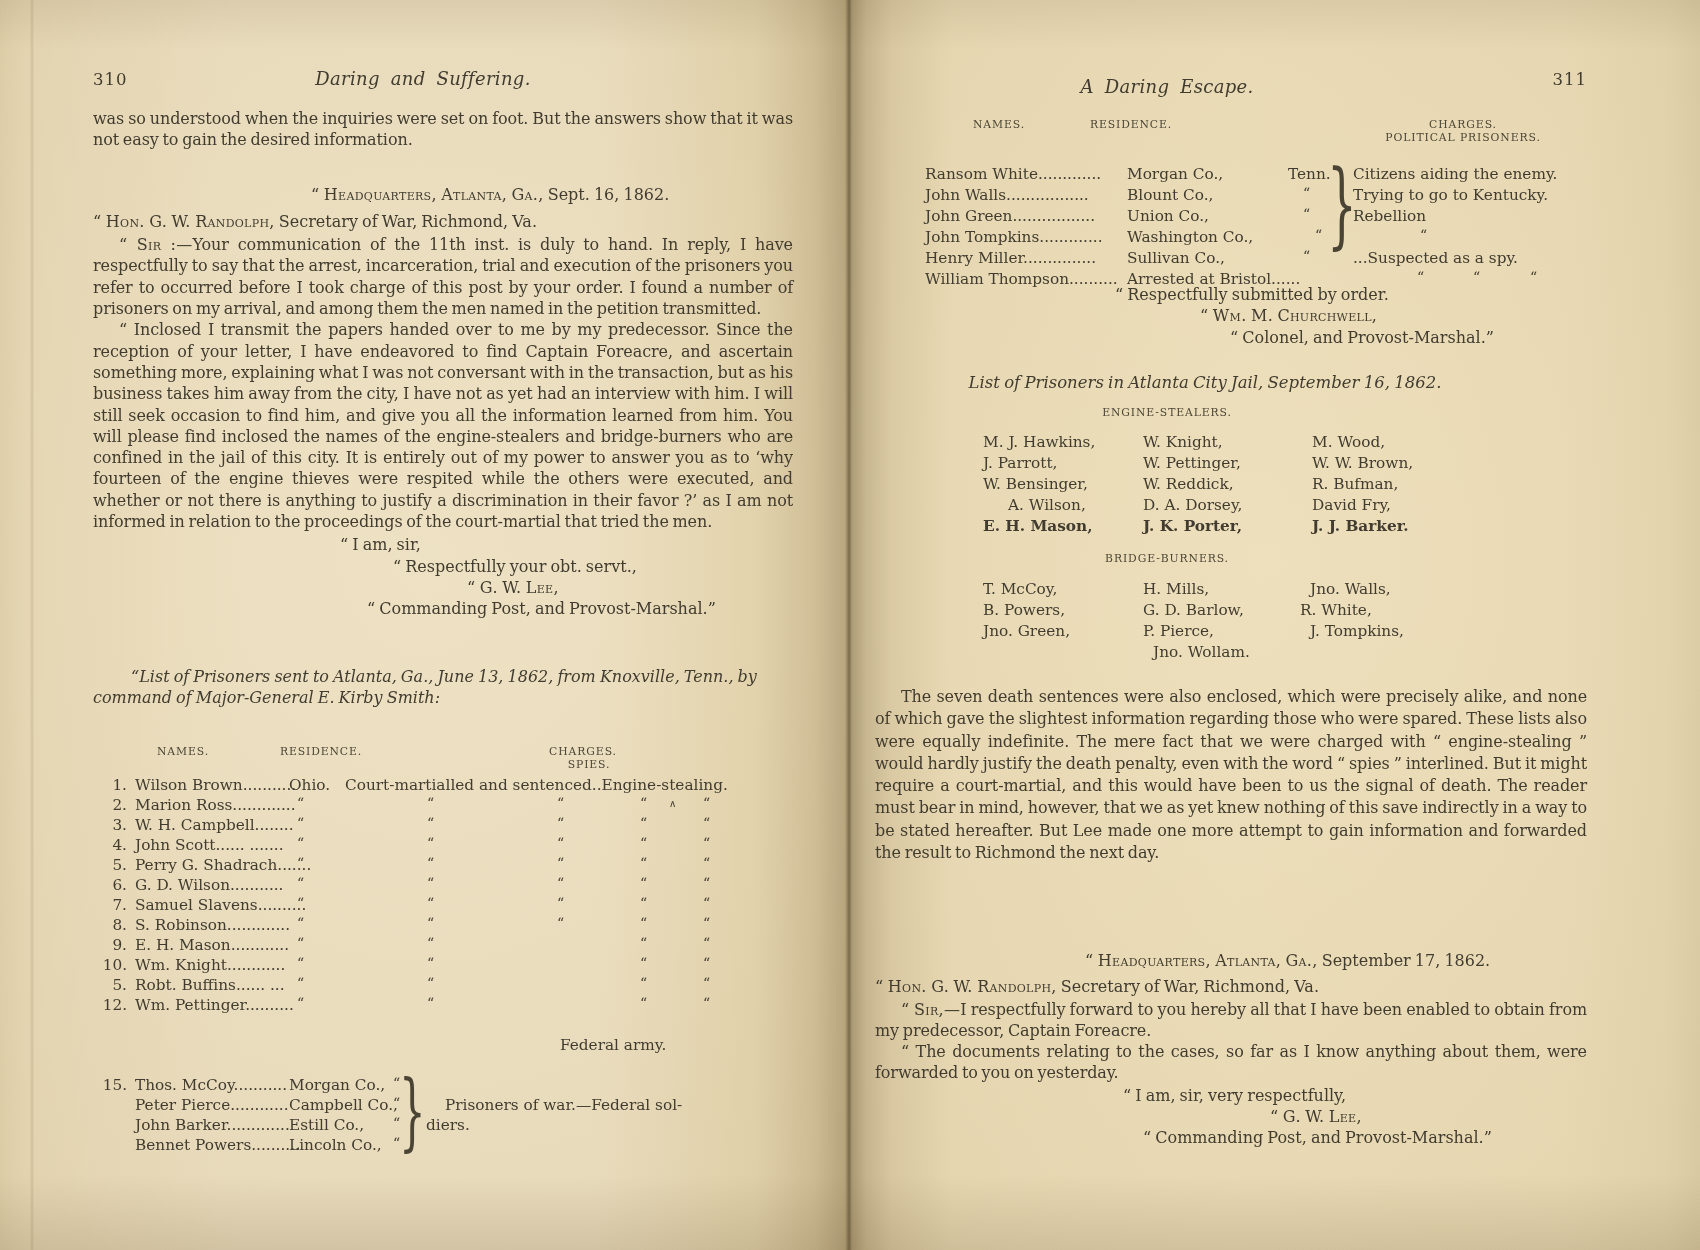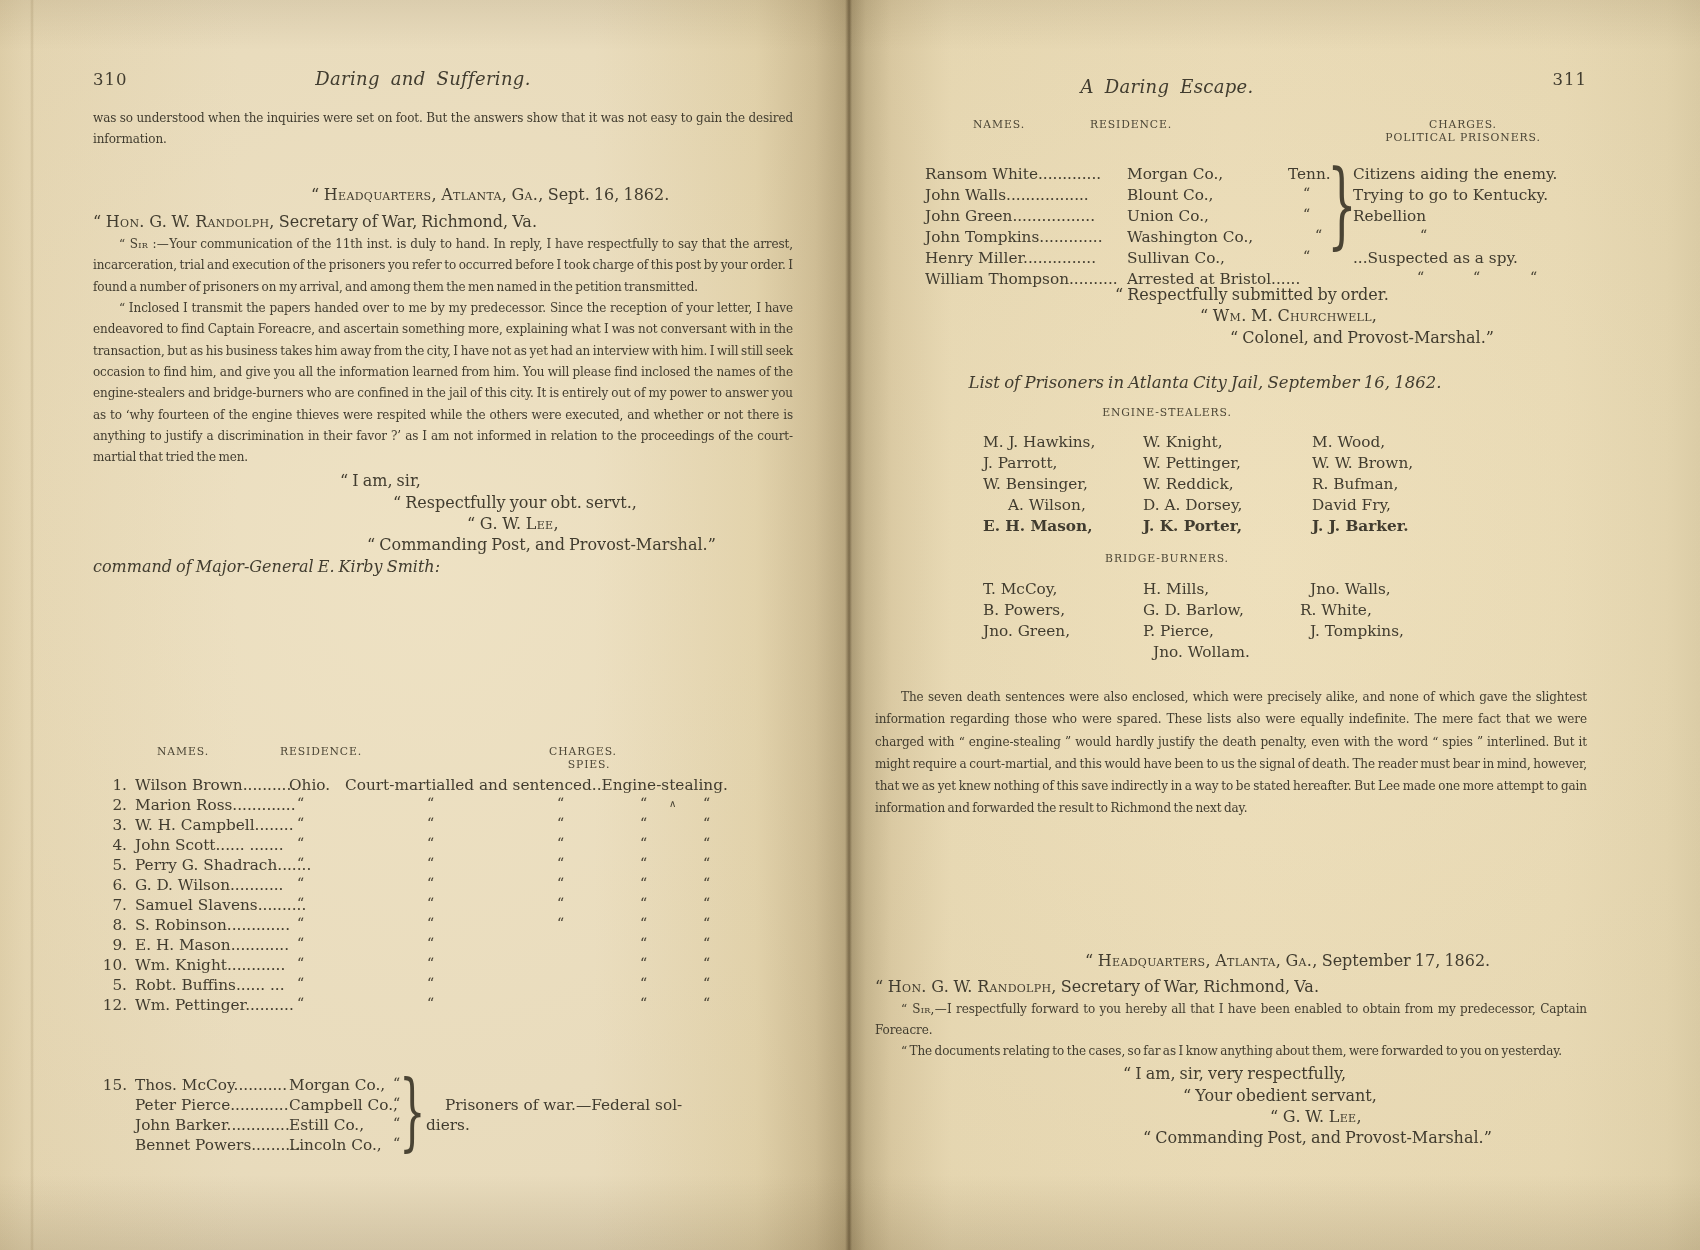--- a/index.html
+++ b/index.html
@@ -14,21 +14,21 @@
   .page::after{content:"";position:absolute;inset:0;pointer-events:none;background:
     linear-gradient(180deg,rgba(95,75,40,.10),rgba(95,75,40,0) 4%,rgba(95,75,40,0) 94%,rgba(95,75,40,.16)),
     radial-gradient(120% 90% at 50% 45%,rgba(255,248,225,.10),rgba(120,95,55,.07) 100%);}
   #fold{position:absolute;left:845px;top:0;width:7px;height:1250px;pointer-events:none;
     background:linear-gradient(90deg,rgba(60,45,22,0),rgba(60,45,22,.45) 55%,rgba(60,45,22,0));}
   #creaseL{position:absolute;left:30px;top:0;width:4px;height:1250px;pointer-events:none;
     background:linear-gradient(90deg,rgba(130,108,65,0),rgba(130,108,65,.22),rgba(130,108,65,0));}
   .abs{position:absolute;}
   .folio{font-size:16.5px;letter-spacing:1px;}
   .rtitle{font-size:18px;font-style:italic;word-spacing:5px;letter-spacing:.3px;}
-  .body-text{font-size:12px;line-height:21.3px;text-align:justify;letter-spacing:-.1px;word-spacing:-1.2px;}
+  .body-text{font-size:16px;line-height:21.3px;text-align:justify;letter-spacing:-.1px;word-spacing:-1.2px;}
   .line{font-size:16px;line-height:21.3px;word-spacing:-1px;}
   .indent{text-indent:26px;}
   .sc{font-variant:small-caps;letter-spacing:.3px;}
   .ital{font-style:italic;}
   .caps{font-size:10.8px;letter-spacing:.9px;color:#4c4636;}
   .tbl{font-size:15.3px;}
   .tr{position:absolute;left:0;right:0;height:20px;line-height:20px;white-space:nowrap;}
   .tc{position:absolute;white-space:nowrap;}
   .tnum{position:absolute;left:0;width:34px;text-align:right;}
   .dt{position:absolute;font-size:14px;top:-2px;}
@@ -58,20 +58,21 @@
     <span class="sc">“ Hon. G. W. Randolph,</span><span> Secretary of War, Richmond, Va.</span>
   </div>
   <p class="body-text indent" style="margin:2px 0 0 0;">
     <span class="sc">“ Sir :—</span><span>Your communication of the 11th inst. is duly to hand.  In reply, I have respectfully to say that the arrest, incarceration, trial and execution of the prisoners you refer to occurred before I took charge of this post by your order.  I found a number of prisoners on my arrival, and among them the men named in the petition transmitted.</span>
   </p>
   <p class="body-text indent" style="margin:0;">“ Inclosed I transmit the papers handed over to me by my predecessor.  Since the reception of your letter, I have endeavored to find Captain Foreacre, and ascertain something more, explaining what I was not conversant with in the transaction, but as his business takes him away from the city, I have not as yet had an interview with him.  I will still seek occasion to find him, and give you all the information learned from him.  You will please find inclosed the names of the engine-stealers and bridge-burners who are confined in the jail of this city.  It is entirely out of my power to answer you as to ‘why fourteen of the engine thieves were respited while the others were executed, and whether or not there is anything to justify a discrimination in their favor ?’ as I am not informed in relation to the proceedings of the court-martial that tried the men.</p>
   <div class="line" style="margin-top:2px;padding-left:247px;">“ I am, sir,</div>
   <div class="line" style="padding-left:300px;">“ Respectfully your obt. servt.,</div>
   <div class="line sc" style="padding-left:374px;">“ G. W. Lee,</div>
   <div class="line" style="padding-left:274px;">“ Commanding Post, and Provost-Marshal.”</div>
+  <div class="line ital" style="margin-top:46px;padding-left:38px;">“List of Prisoners sent to Atlanta, Ga., June 13, 1862, from Knoxville, Tenn., by</div>
   <div class="line ital">command of Major-General E. Kirby Smith:</div>
 </div>
 
 <div class="abs tbl" style="left:93px;top:745px;width:712px;height:420px;">
   <span class="caps cheads" style="left:90px;top:0;">NAMES.</span>
   <span class="caps cheads" style="left:228px;top:0;">RESIDENCE.</span>
   <span class="caps cheads" style="left:490px;top:0;">CHARGES.</span>
   <span class="caps cheads" style="left:496px;top:13px;">SPIES.</span>
 
   <div class="tr" style="top:30px;">
@@ -168,20 +169,23 @@
     <span class="dt" style="left:547px;">“</span>
     <span class="dt" style="left:610px;">“</span>
   </div>
   <div class="tr" style="top:250px;">
     <span class="tnum">12.</span>
     <span class="tc" style="left:42px;">Wm. Pettinger..........</span>
     <span class="dt" style="left:204px;">“</span>
     <span class="dt" style="left:334px;">“</span>
     <span class="dt" style="left:547px;">“</span>
     <span class="dt" style="left:610px;">“</span>
+  </div>
+  <div class="tr" style="top:290px;">
+    <span class="tc" style="left:467px;">Federal army.</span>
   </div>
 
   <div class="tr" style="top:330px;">
     <span class="tnum">15.</span>
     <span class="tc" style="left:42px;">Thos. McCoy...........</span>
     <span class="tc" style="left:196px;">Morgan Co.,</span>
     <span class="dt" style="left:300px;">“</span>
   </div>
   <div class="tr" style="top:350px;">
     <span class="tc" style="left:42px;">Peter Pierce............</span>
@@ -320,16 +324,15 @@
     <span class="sc">“ Headquarters, Atlanta, Ga.,</span><span> September 17, 1862.</span>
   </div>
   <div class="line" style="margin-top:5px;">
     <span class="sc">“ Hon. G. W. Randolph,</span><span> Secretary of War, Richmond, Va.</span>
   </div>
   <p class="body-text indent" style="margin:1px 0 0 0;">
     <span class="sc">“ Sir,—</span><span>I respectfully forward to you hereby all that I have been enabled to obtain from my predecessor, Captain Foreacre.</span>
   </p>
   <p class="body-text indent" style="margin:0;">“ The documents relating to the cases, so far as I know anything about them, were forwarded to you on yesterday.</p>
   <div class="line" style="margin-top:1px;padding-left:248px;">“ I am, sir, very respectfully,</div>
-  <div class="line" style="padding-left:308px;">“ Your obedient servant,</div>
   <div class="line sc" style="padding-left:395px;">“ G. W. Lee,</div>
   <div class="line" style="padding-left:268px;">“ Commanding Post, and Provost-Marshal.”</div>
 </div>
 
 </body></html>

